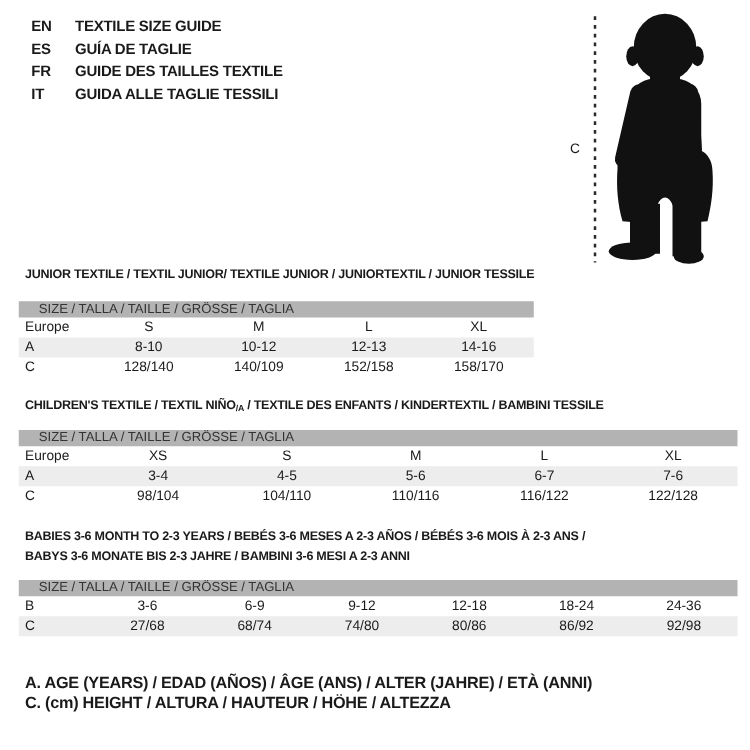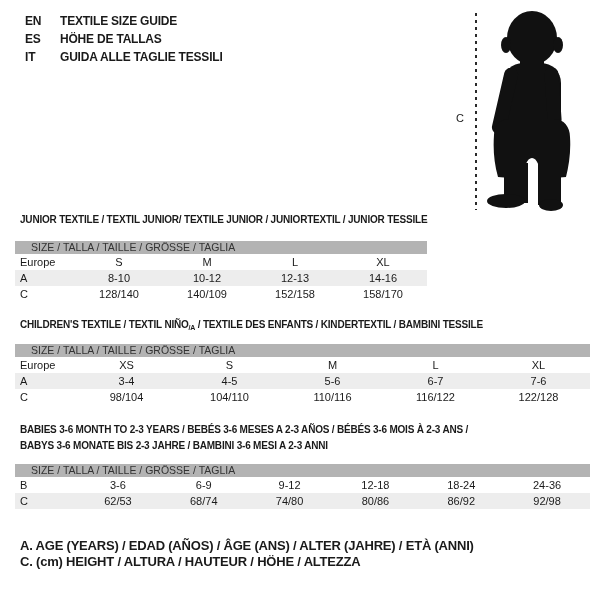--- a/index.html
+++ b/index.html
@@ -44,21 +44,25 @@
 </head>
 <body>
 
 <div class="langs">
   <div class="lang-row">
     <span class="lang-code">EN</span>
     <span class="lang-title">TEXTILE SIZE GUIDE</span>
   </div>
   <div class="lang-row">
     <span class="lang-code">ES</span>
-    <span class="lang-title">HÖHE DE TALLAS</span>
+    <span class="lang-title">GUÍA DE TAGLIE</span>
+  </div>
+  <div class="lang-row">
+    <span class="lang-code">FR</span>
+    <span class="lang-title">GUIDE DES TAILLES TEXTILE</span>
   </div>
   <div class="lang-row">
     <span class="lang-code">IT</span>
     <span class="lang-title">GUIDA ALLE TAGLIE TESSILI</span>
   </div>
 </div>
 
 <div class="figure">
   <svg class="baby-svg" width="140" height="210" viewBox="0 0 140 210">
     <line class="dash" x1="26" y1="8" x2="26" y2="205"></line>
@@ -145,21 +149,21 @@
     <div class="cell lbl">B</div>
     <div class="cell">3-6</div>
     <div class="cell">6-9</div>
     <div class="cell">9-12</div>
     <div class="cell">12-18</div>
     <div class="cell">18-24</div>
     <div class="cell">24-36</div>
   </div>
   <div class="tbl-row cols6 shaded">
     <div class="cell lbl">C</div>
-    <div class="cell">62/53</div>
+    <div class="cell">27/68</div>
     <div class="cell">68/74</div>
     <div class="cell">74/80</div>
     <div class="cell">80/86</div>
     <div class="cell">86/92</div>
     <div class="cell">92/98</div>
   </div>
 </div>
 
 <div class="legend">
   <div class="legend-line">A. AGE (YEARS) / EDAD (AÑOS) / ÂGE (ANS) / ALTER (JAHRE) / ETÀ (ANNI)</div>

